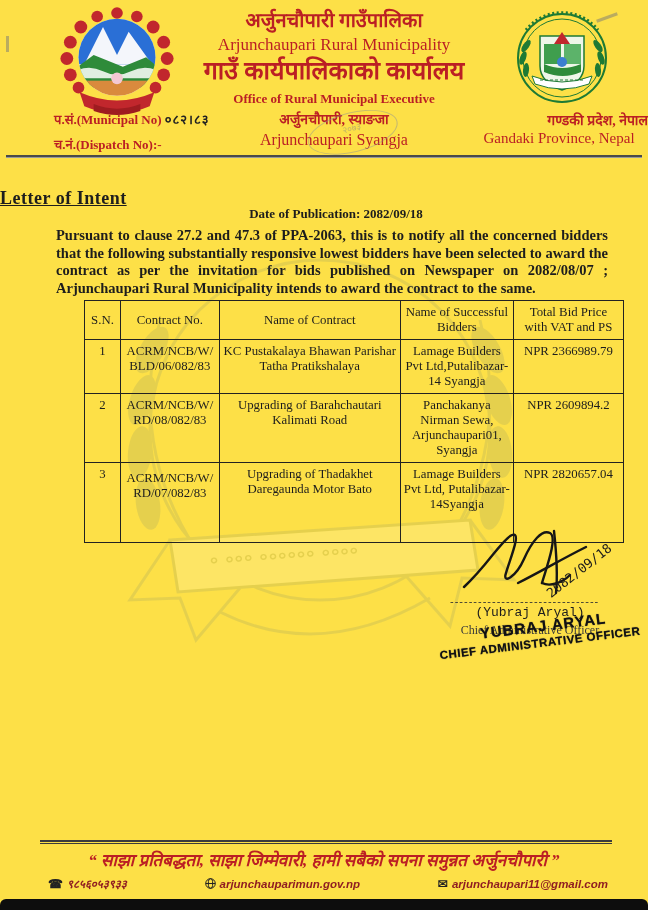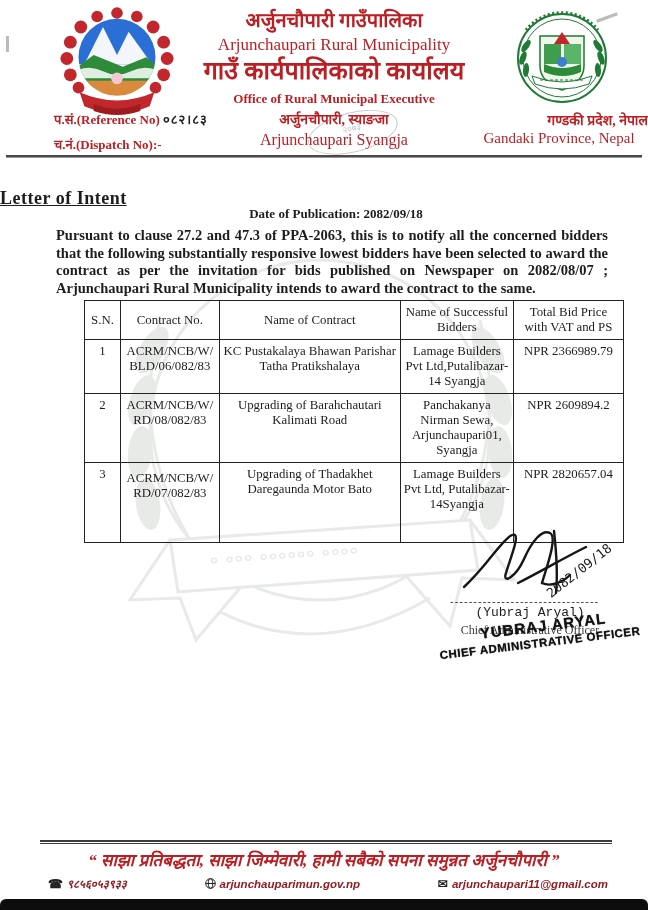--- a/index.html
+++ b/index.html
@@ -1,20 +1,20 @@
 <!DOCTYPE html>
 <html><head>
 <meta charset="utf-8">
 <style>
   * { margin:0; padding:0; box-sizing:border-box; }
   html,body { width:648px; }
   body { font-family:"Liberation Serif", serif; background:#e9e7e2; }
   .page {
     position:relative; width:648px; height:910px;
-    background:#ffffff; overflow:hidden; color:#1d1d1d;
+    background:#fde047; overflow:hidden; color:#1d1d1d;
   }
 
   
   .emblem-left { position:absolute; left:58px; top:6px; width:118px; height:112px; }
   .emblem-right { position:absolute; left:506px; top:10px; width:112px; height:102px; }
   .head-center { position:absolute; left:150px; top:8px; width:368px; text-align:center; color:#bb1f24; }
   .h-np1 { font-size:20px; font-weight:bold; line-height:25px; }
   .h-en1 { font-size:17px; line-height:23px; }
   .h-np2 { font-size:25px; font-weight:bold; line-height:30px; }
   .h-en2 { font-size:13px; font-weight:bold; line-height:25px; }
@@ -172,21 +172,21 @@
     <div class="oval">२०७३</div>
   </div>
 
   <div class="province">
     <div class="prov-np">गण्डकी प्रदेश, नेपाल</div>
     <div class="prov-en">Gandaki Province, Nepal</div>
   </div>
 
   <div class="refs">
     <div class="row">
-      <span>प.सं.(Reference No)</span>
+      <span>प.सं.(Municipal No)</span>
       <span class="num">०८२।८३</span>
     </div>
     <div class="row">
       <span>च.नं.(Dispatch No):-</span>
     </div>
   </div>
 
   <div class="head-rule"></div>
 
   <div class="title">Letter of Intent</div>

